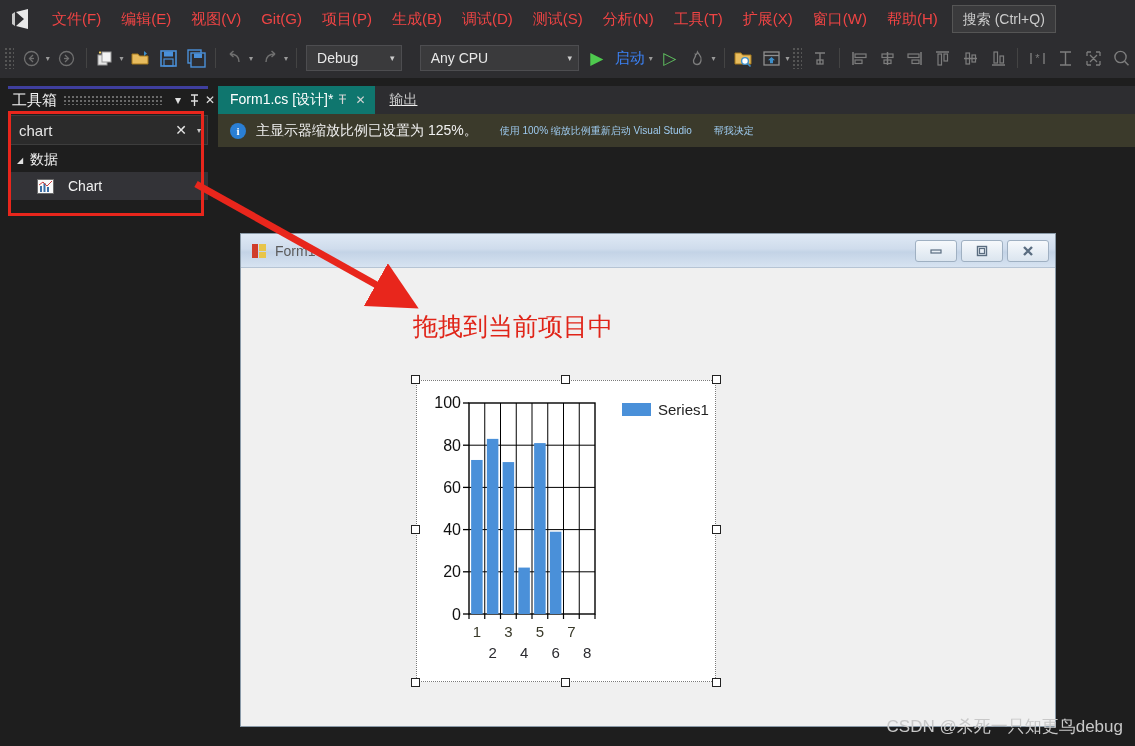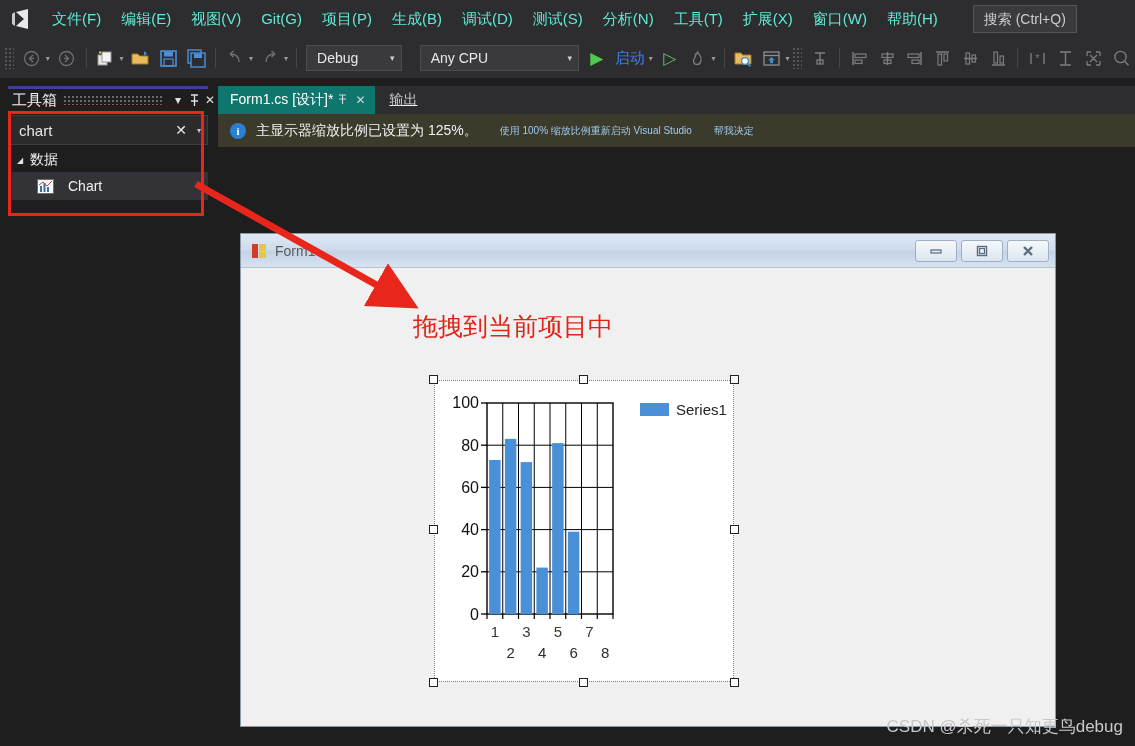--- a/index.html
+++ b/index.html
@@ -9,25 +9,25 @@
     color:#f1f1f1;-webkit-font-smoothing:antialiased;
   }
   
   #menubar{
     position:absolute;left:0;top:0;width:1135px;height:38px;
     background:#2d2d30;display:flex;align-items:center;
   }
   #vs-logo{width:42px;height:38px;display:flex;align-items:center;justify-content:center;}
   #vs-logo svg{display:block;}
   .menu-item{
-    padding:0 10px;height:38px;line-height:38px;font-size:15px;color:#5eead4;
+    padding:0 10px;height:38px;line-height:38px;font-size:15px;color:#ef4444;
     white-space:nowrap;cursor:default;
   }
   #search-box{
-    margin-left:25px;height:26px;line-height:26px;padding:0 10px;
+    margin-left:4px;height:26px;line-height:26px;padding:0 10px;
     background:#3a3a3c;border:1px solid #555;color:#ccc;font-size:14px;white-space:nowrap;text-align:center;
   }
   
   #toolstrip{
     position:absolute;left:0;top:38px;width:1135px;height:40px;
     background:#2d2d30;display:flex;align-items:center;padding-left:4px;
     box-sizing:border-box;
   }
   .tgrip{width:10px;height:22px;margin-right:4px;
     background-image:radial-gradient(#555 1px,transparent 1px);
@@ -134,21 +134,21 @@
     display:flex;align-items:center;justify-content:center;cursor:default;
   }
   .winbtn svg{display:block;}
   #form-body{position:relative;height:458px;background:#f0f0f0;}
   #drag-text{
     position:absolute;left:172px;top:42px;font-size:25px;color:#e02418;
     white-space:nowrap;font-family:"Liberation Sans","DejaVu Sans",sans-serif;
   }
   
   #chart-wrap{
-    position:absolute;left:188px;top:107px;width:310px;height:312px;
+    position:absolute;left:170px;top:107px;width:310px;height:312px;
   }
   #chart-sel{
     position:absolute;left:5px;top:5px;width:300px;height:302px;
     border:1px dotted #7a7a7a;background:#ffffff;box-sizing:border-box;
   }
   .handle{
     position:absolute;width:9px;height:9px;background:#ffffff;border:1px solid #222;
     box-sizing:border-box;z-index:5;cursor:default;
   }
   #chart-svg{position:absolute;left:6px;top:6px;}

